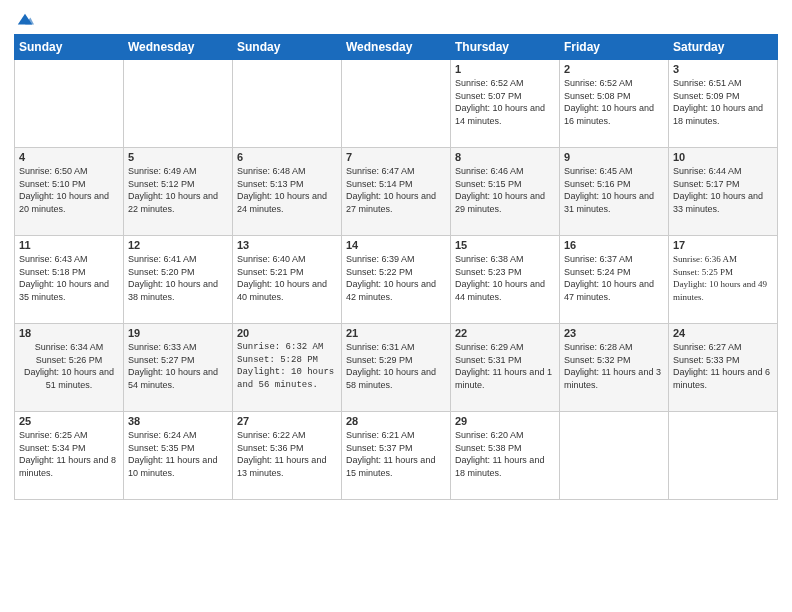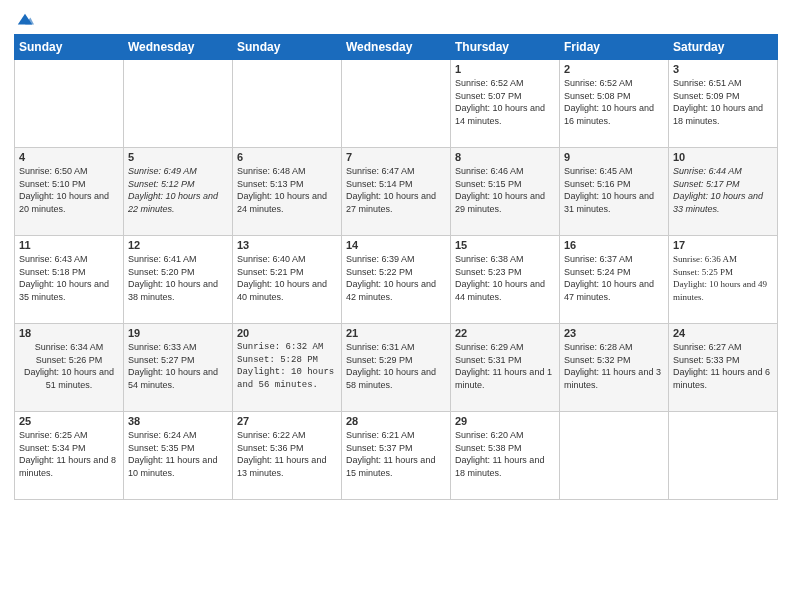--- a/index.html
+++ b/index.html
@@ -166,21 +166,21 @@
         </tr>
         <tr>
           <td>
             <span class="day-num">4</span>
             <div class="day-info" style="white-space: pre-line;">Sunrise: 6:50 AM
 Sunset: 5:10 PM
 Daylight: 10 hours and 20 minutes.</div>
           </td>
           <td>
             <span class="day-num">5</span>
-            <div class="day-info" style="white-space: pre-line; font-style: italic;">Sunrise: 6:49 AM
+            <div class="day-info" style="white-space: pre-line;">Sunrise: 6:49 AM
 Sunset: 5:12 PM
 Daylight: 10 hours and 22 minutes.</div>
           </td>
           <td>
             <span class="day-num">6</span>
             <div class="day-info" style="white-space: pre-line;">Sunrise: 6:48 AM
 Sunset: 5:13 PM
 Daylight: 10 hours and 24 minutes.</div>
           </td>
           <td>
@@ -196,21 +196,21 @@
 Daylight: 10 hours and 29 minutes.</div>
           </td>
           <td>
             <span class="day-num">9</span>
             <div class="day-info" style="white-space: pre-line;">Sunrise: 6:45 AM
 Sunset: 5:16 PM
 Daylight: 10 hours and 31 minutes.</div>
           </td>
           <td>
             <span class="day-num">10</span>
-            <div class="day-info" style="white-space: pre-line; font-style: italic;">Sunrise: 6:44 AM
+            <div class="day-info" style="white-space: pre-line;">Sunrise: 6:44 AM
 Sunset: 5:17 PM
 Daylight: 10 hours and 33 minutes.</div>
           </td>
         </tr>
         <tr>
           <td>
             <span class="day-num">11</span>
             <div class="day-info" style="white-space: pre-line;">Sunrise: 6:43 AM
 Sunset: 5:18 PM
 Daylight: 10 hours and 35 minutes.</div>

